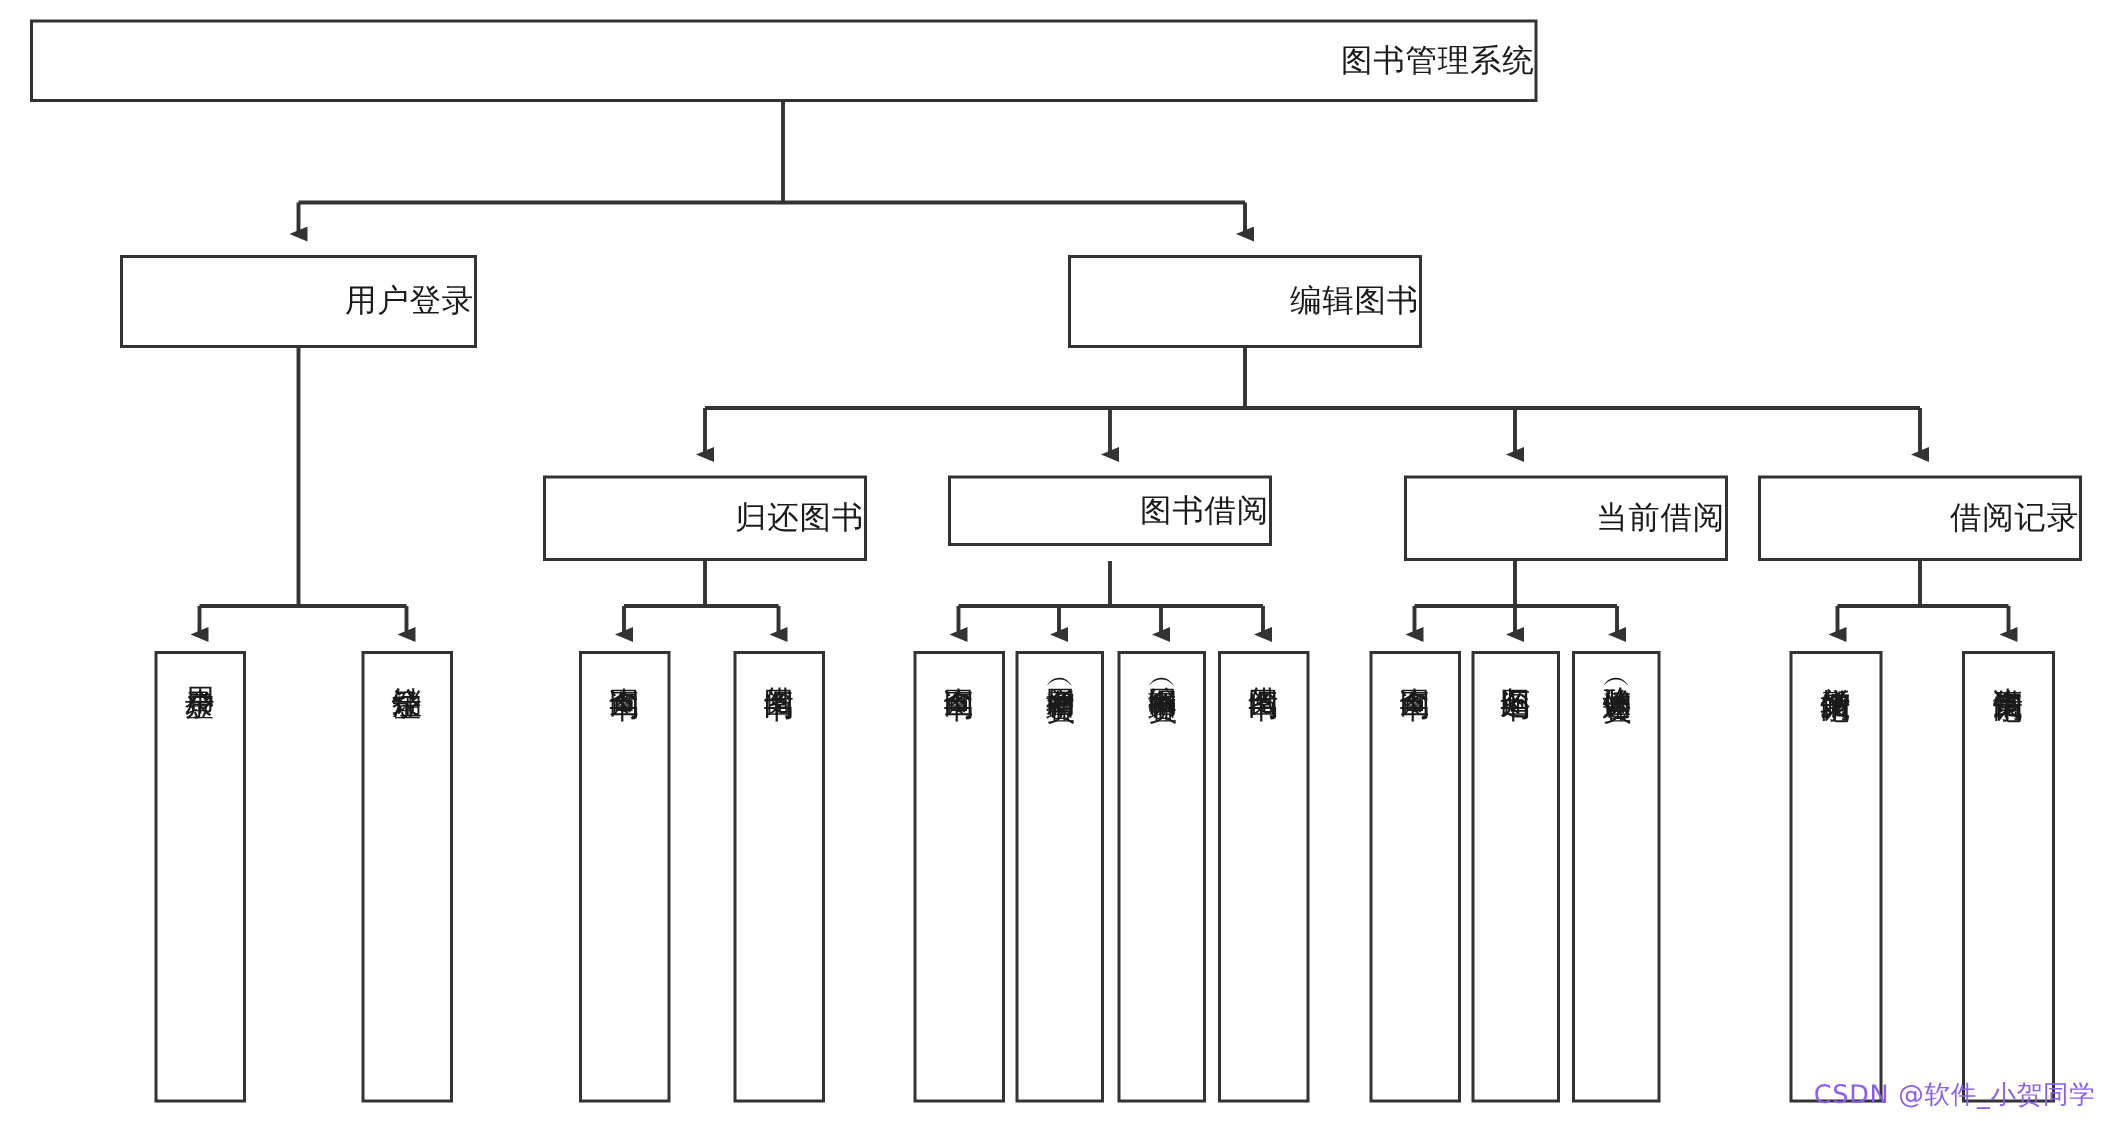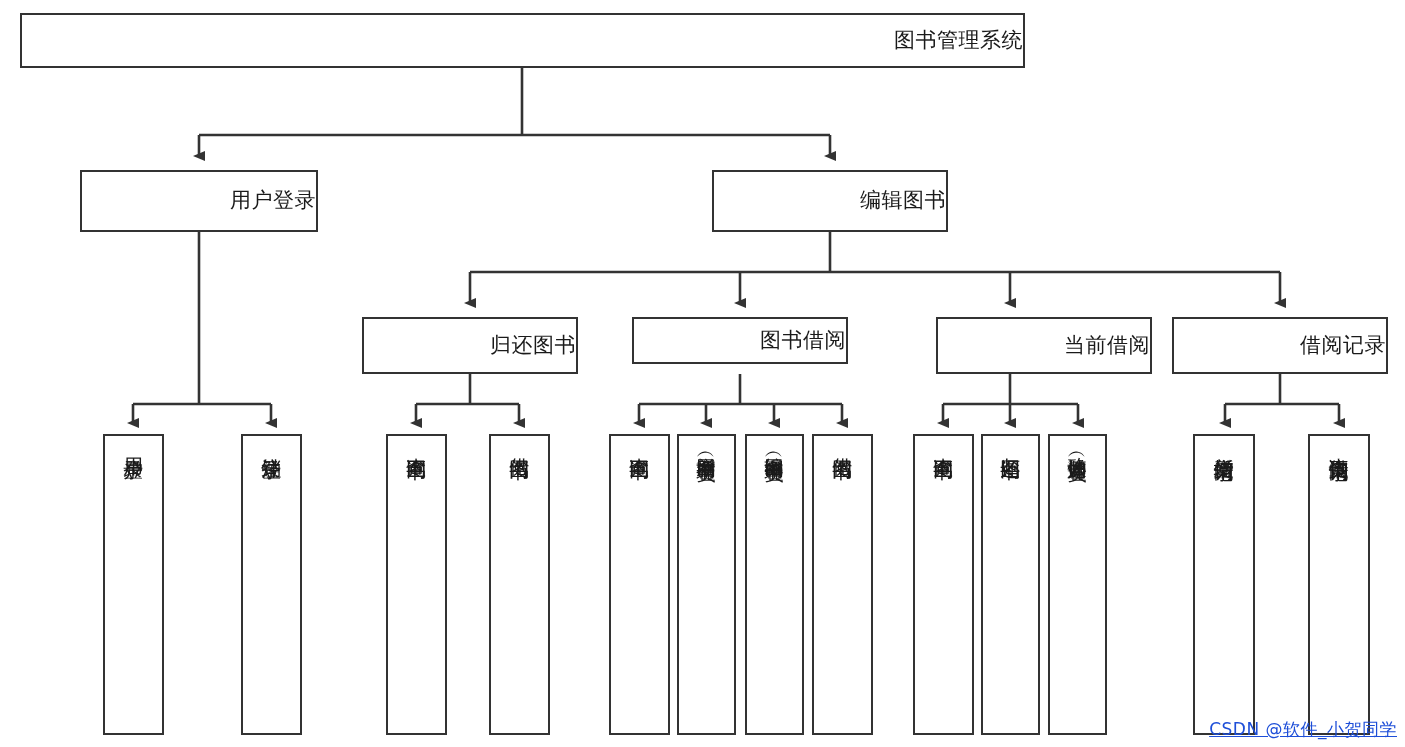--- a/index.html
+++ b/index.html
@@ -65,24 +65,23 @@
   }
   .v-node.tall-text .node-label {
     max-height: 292px;
     font-size: 19px;
   }
   .watermark {
     position: absolute;
     right: 8px;
     bottom: 6px;
     font-size: 17px;
-    color: #1d4ed8;
+    color: #8b5cf6;
     letter-spacing: 0.5px;
     user-select: none;
-    text-decoration: underline;
   }
 </style>
 </head>
 <body>
 
 <div id="canvas">
 
   <svg class="wires" viewBox="0 0 1405 747">
     <defs>
       <marker id="arrow" markerWidth="12" markerHeight="12" refX="5" refY="6" orient="auto" markerUnits="userSpaceOnUse">

